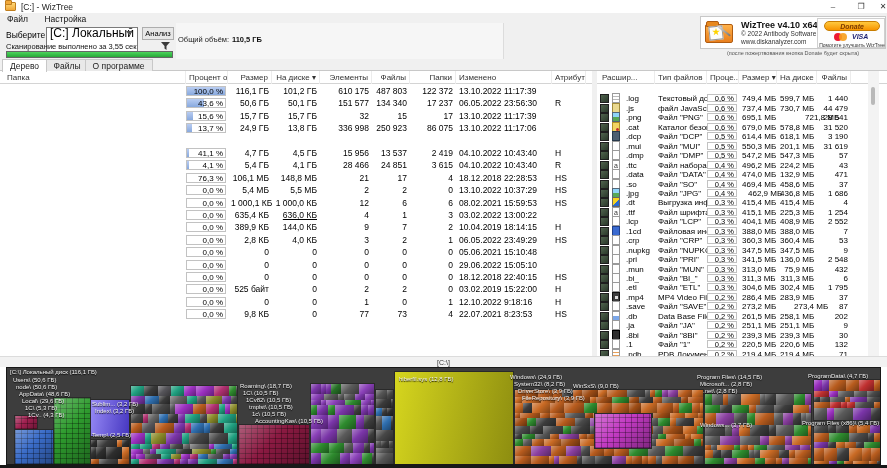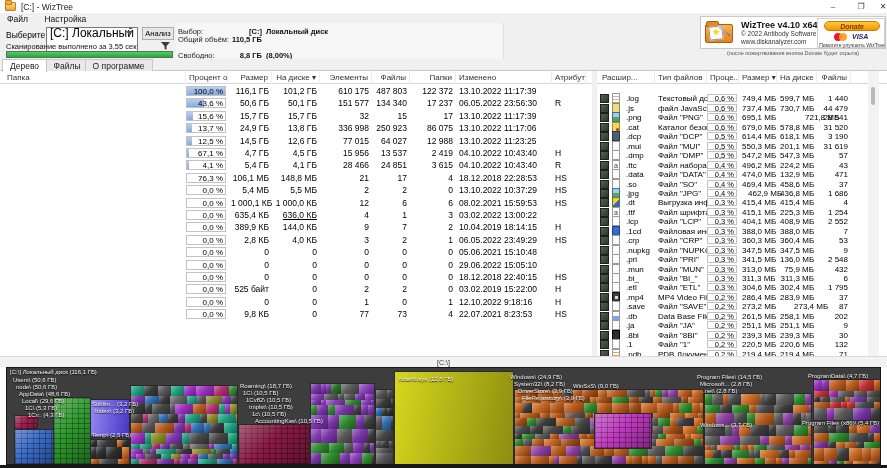--- a/index.html
+++ b/index.html
@@ -141,34 +141,24 @@
     <span id="lbl-select" class="abs">Выберите:</span>
     <div id="drive-combo" class="abs">[C:] Локальный диск</div>
     <div id="combo-arrow" class="abs"></div>
     <div id="btn-analyze" class="abs">Анализ</div>
     <div id="scan-status" class="abs">Сканирование выполнено за 3,55 сек</div>
     <div id="funnel" class="abs"><svg width="11" height="10">
           <path d="M1 1h9L6.5 5v4L4.5 7.4V5z" fill="#3a3a3a"></path>
         </svg></div>
     <div id="progress" class="abs"></div>
     <div id="summary" class="abs">
-        <div class="sum-row" style="top: 4px;">
-          <div class="sum-label">Выбор:</div>
-          <div class="sum-value">[C:]</div>
-          <div class="sum-extra">Локальный диск</div>
-        </div>
         <div class="sum-row" style="top: 12px;">
           <div class="sum-label">Общий объём:</div>
           <div class="sum-value">110,5 ГБ</div>
           <div class="sum-extra"></div>
-        </div>
-        <div class="sum-row" style="top: 28px;">
-          <div class="sum-label">Свободно:</div>
-          <div class="sum-value">8,8 ГБ</div>
-          <div class="sum-extra">(8,00%)</div>
         </div>
       </div>
   </div>
 
   <div id="branding" class="abs">
     <div id="logo">
       <div class="folder"></div>
         <div class="page"></div>
         <div class="sun"></div>
         <div class="wand"></div>
@@ -255,39 +245,25 @@
           <div class="pcttext">13,7 %</div>
         </div>
         <div class="cell r" style="left: 228px; width: 44px; text-align: right;">24,9 ГБ</div>
         <div class="cell r" style="left: 272px; width: 48px; text-align: right;">13,8 ГБ</div>
         <div class="cell r" style="left: 320px; width: 52px; text-align: right;">336 998</div>
         <div class="cell r" style="left: 372px; width: 38px; text-align: right;">250 923</div>
         <div class="cell r" style="left: 410px; width: 46px; text-align: right;">86 075</div>
         <div class="cell" style="left: 456px; width: 96px;">13.10.2022 11:17:06</div>
         <div class="cell" style="left: 552px; width: 34px;"></div>
       </div>
-      <div class="trow" style="top: 63.6px; height: 12.4px;">
-        <div class="cell" style="left: 4px; width: 182px; padding: 0px;"></div>
-        <div class="pctbox" style="left: 186px; width: 40px;">
-          <div class="pctfill" style="width: 12.5%;"></div>
-          <div class="pcttext">12,5 %</div>
-        </div>
-        <div class="cell r" style="left: 228px; width: 44px; text-align: right;">14,5 ГБ</div>
-        <div class="cell r" style="left: 272px; width: 48px; text-align: right;">12,6 ГБ</div>
-        <div class="cell r" style="left: 320px; width: 52px; text-align: right;">77 015</div>
-        <div class="cell r" style="left: 372px; width: 38px; text-align: right;">64 027</div>
-        <div class="cell r" style="left: 410px; width: 46px; text-align: right;">12 988</div>
-        <div class="cell" style="left: 456px; width: 96px;">13.10.2022 11:23:25</div>
-        <div class="cell" style="left: 552px; width: 34px;"></div>
-      </div>
       <div class="trow" style="top: 76px; height: 12.4px;">
         <div class="cell" style="left: 4px; width: 182px; padding: 0px;"></div>
         <div class="pctbox" style="left: 186px; width: 40px;">
           <div class="pctfill" style="width: 4.5%;"></div>
-          <div class="pcttext">67,1 %</div>
+          <div class="pcttext">41,1 %</div>
         </div>
         <div class="cell r" style="left: 228px; width: 44px; text-align: right;">4,7 ГБ</div>
         <div class="cell r" style="left: 272px; width: 48px; text-align: right;">4,5 ГБ</div>
         <div class="cell r" style="left: 320px; width: 52px; text-align: right;">15 956</div>
         <div class="cell r" style="left: 372px; width: 38px; text-align: right;">13 537</div>
         <div class="cell r" style="left: 410px; width: 46px; text-align: right;">2 419</div>
         <div class="cell" style="left: 456px; width: 96px;">04.10.2022 10:43:40</div>
         <div class="cell" style="left: 552px; width: 34px;">H</div>
       </div>
       <div class="trow" style="top: 88.4px; height: 12.4px;">

